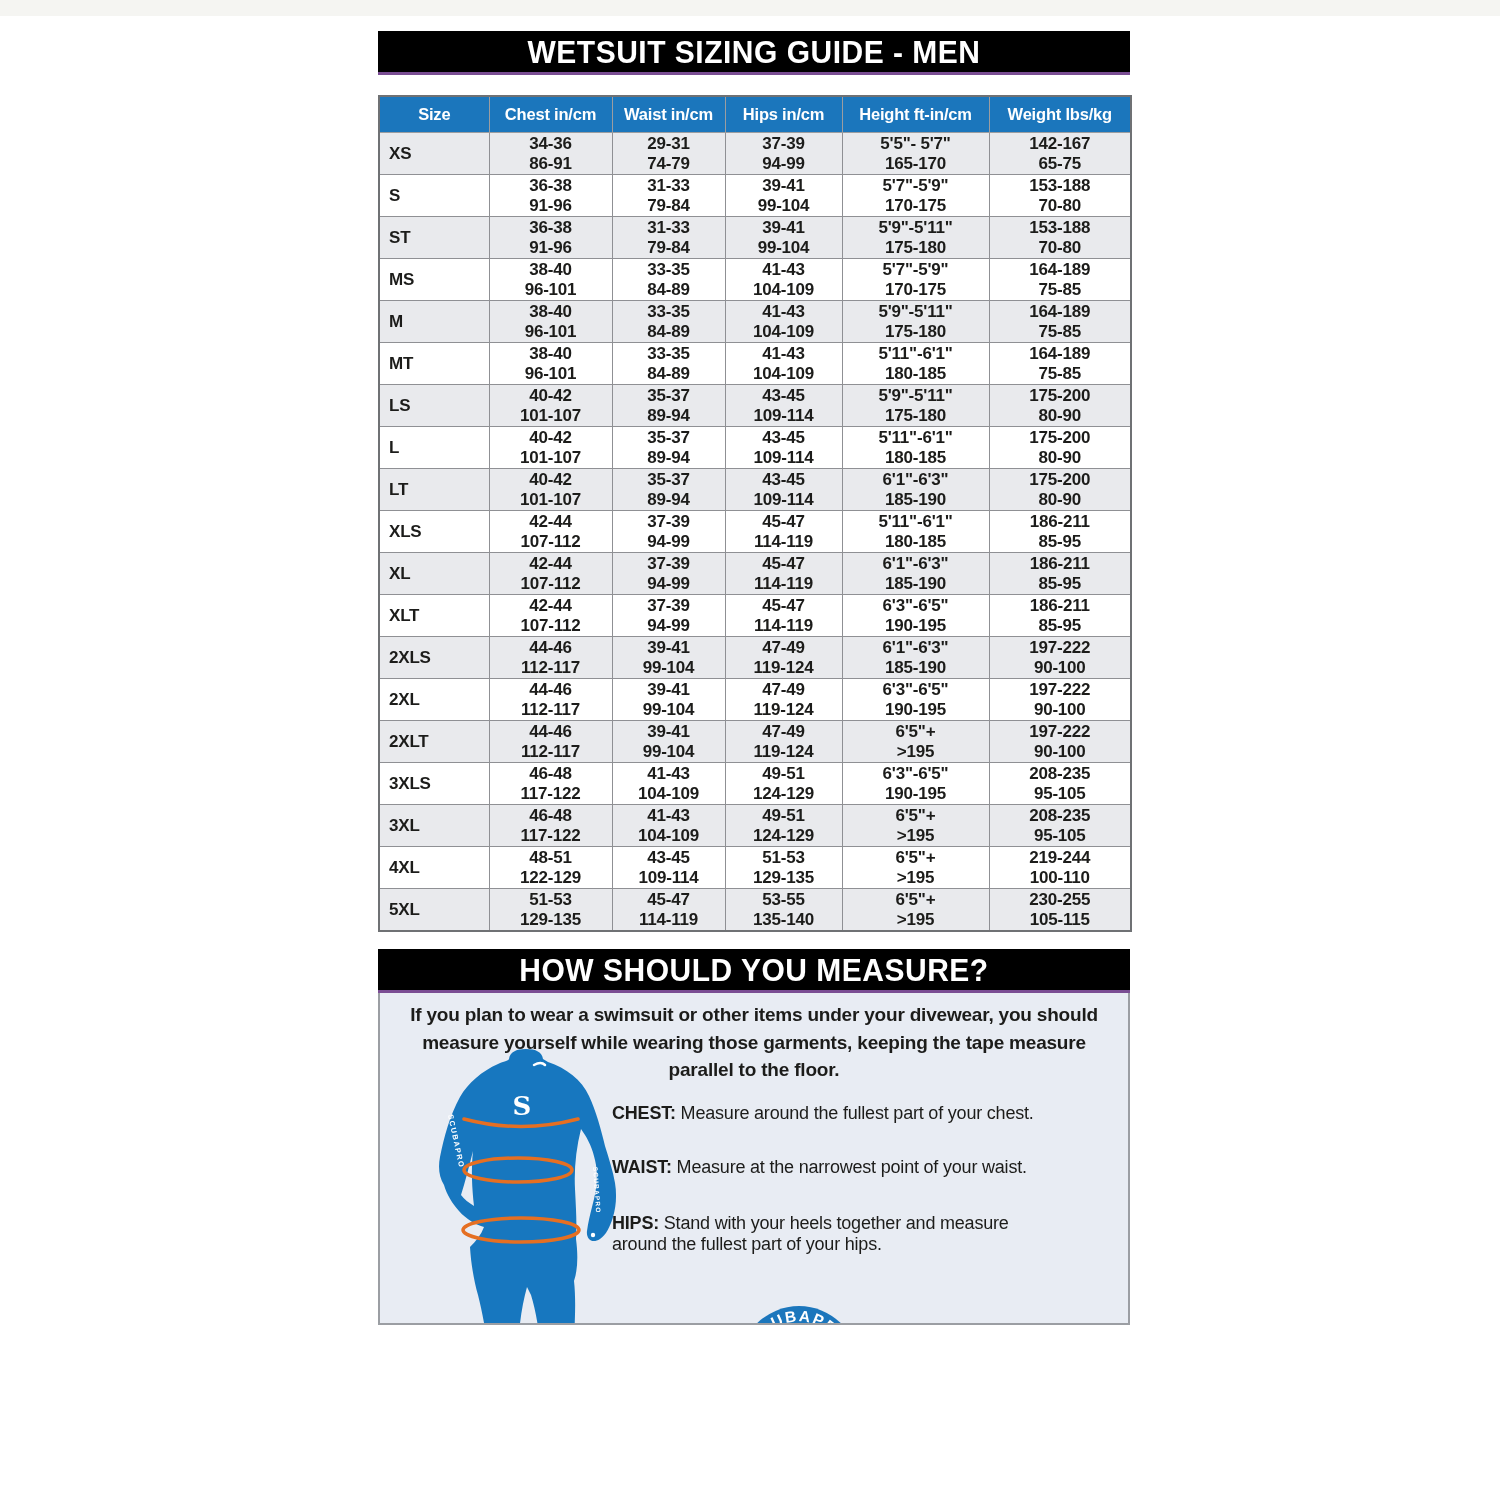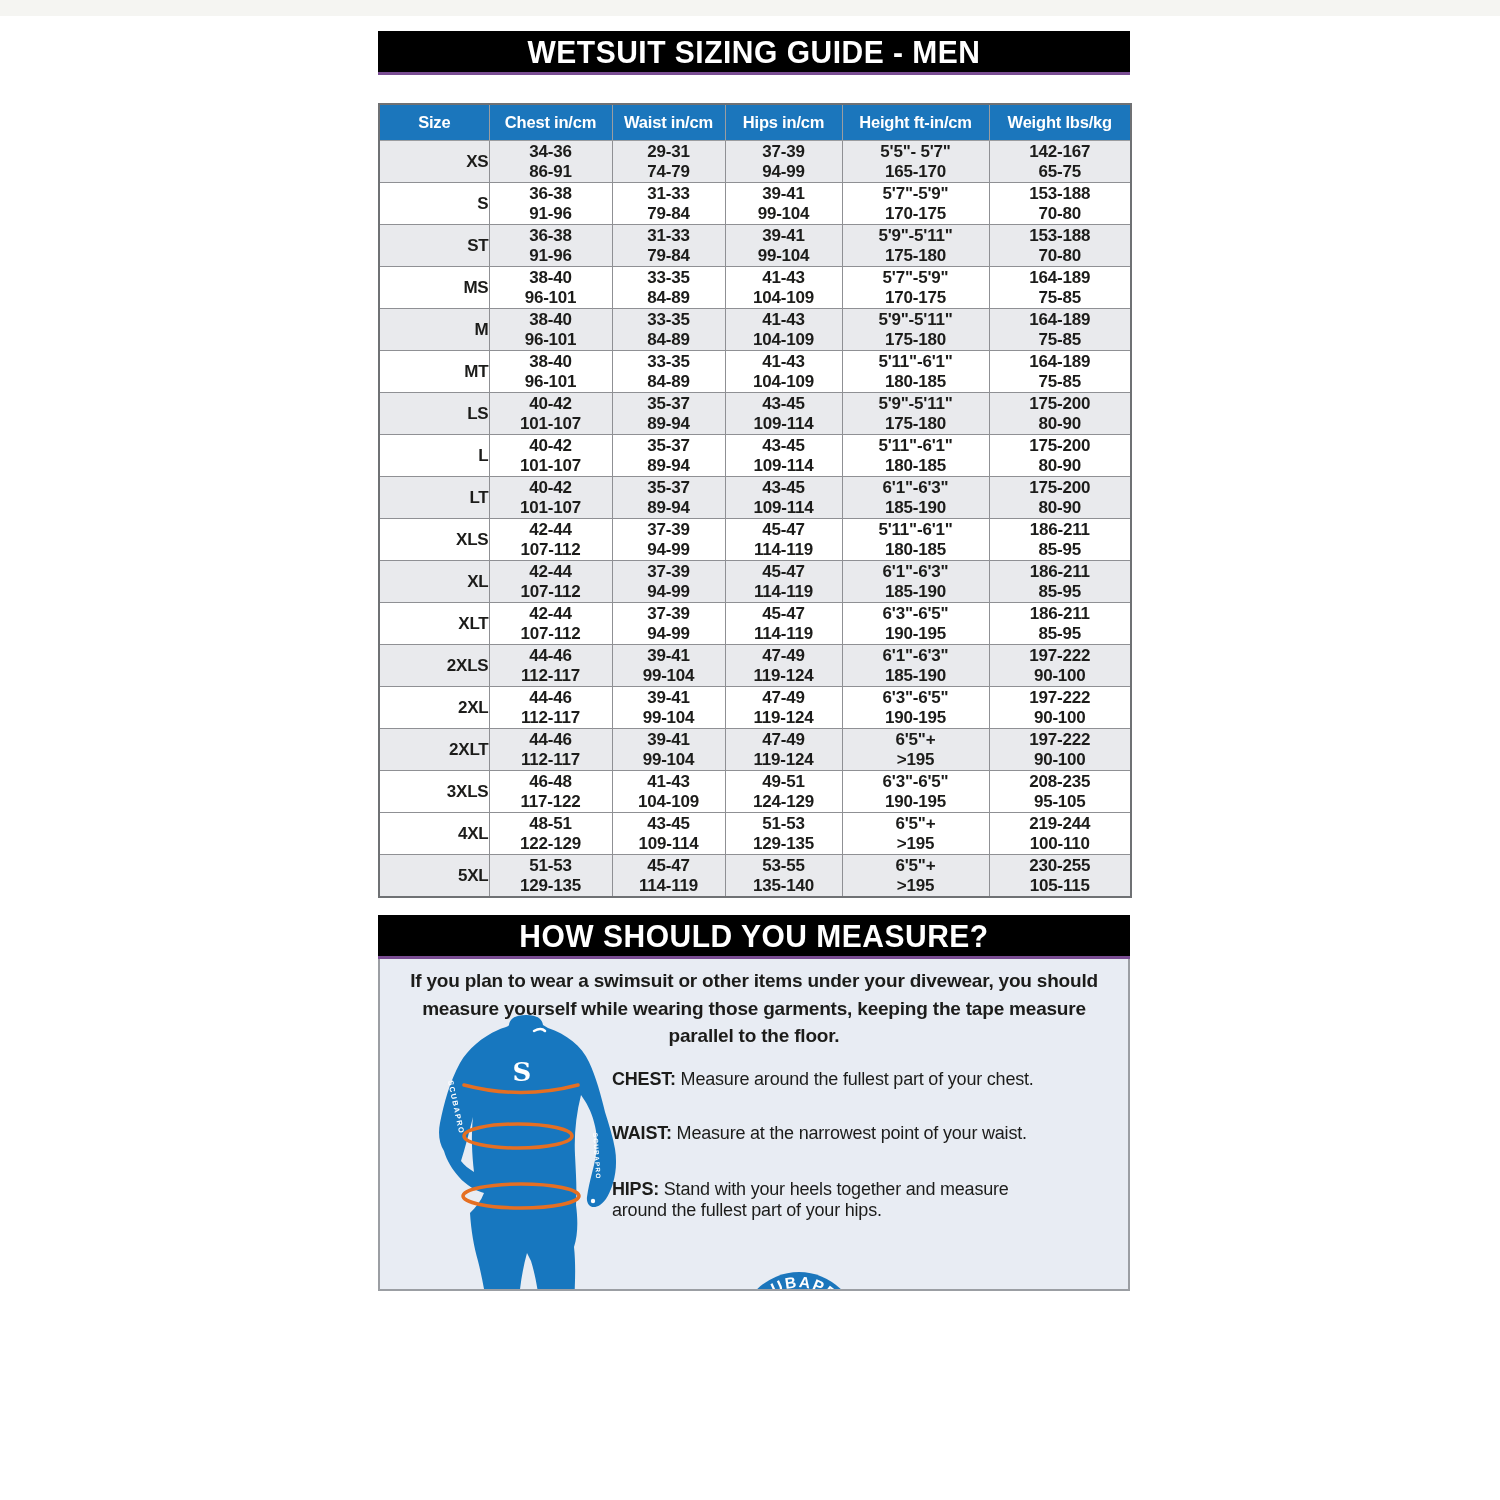--- a/index.html
+++ b/index.html
@@ -16,36 +16,36 @@
     display:flex;align-items:center;justify-content:center;
     border-bottom:3px solid #7a4d93;box-sizing:border-box;
   }
   .banner .banner-text{
     color:#ffffff;font-weight:bold;font-size:30px;letter-spacing:.5px;
     transform:scaleY(1.05);white-space:nowrap;
   }
   .banner.banner2{margin-top:17px;height:44px;}
 
   table#size-table{
-    margin-top:28px;width:752px;border-collapse:collapse;table-layout:fixed;
+    margin-top:20px;width:752px;border-collapse:collapse;table-layout:fixed;
     border:2px solid #6f7174;
     padding-left:10px;
   }
   #size-table th{
     background:#1b76bc;color:#ffffff;font-weight:bold;font-size:16.5px;
     height:35px;border:1px solid #9b9da0;letter-spacing:-.2px;padding:0;
   }
   #size-table td{
     border:1px solid #8f9094;height:41px;padding:0;color:#1c1c1a;
     font-weight:bold;font-size:17px;letter-spacing:-.2px;text-align:center;
     vertical-align:middle;background:#ffffff;
   }
   #size-table td div{line-height:20px;}
   #size-table tr.shaded td{background:#e9eaed;}
-  #size-table td.size-cell{text-align:right;padding-left:9px;font-size:17px;}
+  #size-table td.size-cell{text-align:left;padding-left:9px;font-size:17px;}
 
   .panel{
     position:relative;height:332px;background:#e8ecf3;
     border:2px solid #9b9ea3;border-top:none;box-sizing:border-box;overflow:hidden;
   }
   .intro{
     position:absolute;top:8px;left:22px;right:22px;margin:0;
     text-align:center;color:#1c1c1a;font-weight:bold;font-size:19px;line-height:1.45;
     letter-spacing:-.2px;
   }
@@ -446,20 +446,43 @@
             <div>41-43</div>
             <div>104-109</div>
           </td>
           <td>
             <div>49-51</div>
             <div>124-129</div>
           </td>
           <td>
             <div>6'3"-6'5"</div>
             <div>190-195</div>
+          </td>
+          <td>
+            <div>208-235</div>
+            <div>95-105</div>
+          </td>
+        </tr>
+        <tr class="shaded">
+          <td class="size-cell">3XL</td>
+          <td>
+            <div>46-48</div>
+            <div>117-122</div>
+          </td>
+          <td>
+            <div>41-43</div>
+            <div>104-109</div>
+          </td>
+          <td>
+            <div>49-51</div>
+            <div>124-129</div>
+          </td>
+          <td>
+            <div>6'5"+</div>
+            <div>&gt;195</div>
           </td>
           <td>
             <div>208-235</div>
             <div>95-105</div>
           </td>
         </tr>
         <tr>
           <td class="size-cell">4XL</td>
           <td>
             <div>48-51</div>

